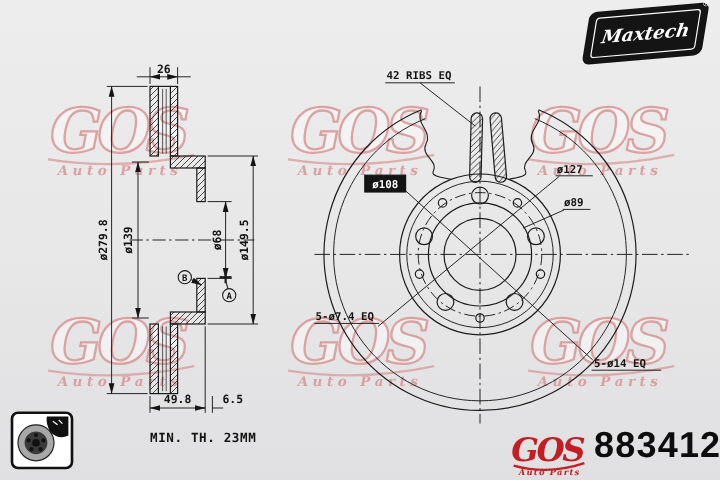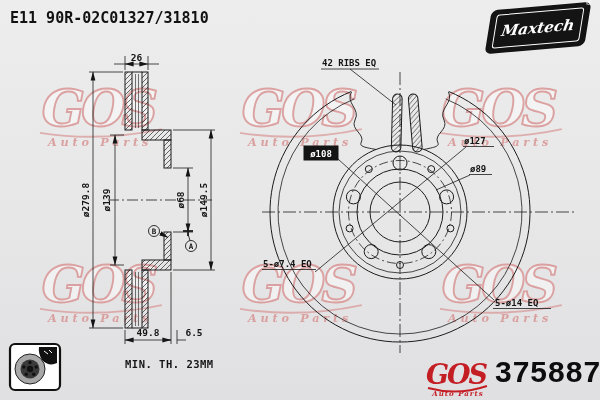--- a/index.html
+++ b/index.html
@@ -191,21 +191,20 @@
     </g>
 
     <text class="dim" x="322" y="66" font-size="9">42 RIBS EQ</text>
     <text x="321" y="156.5" text-anchor="middle" font-size="9" font-weight="bold" fill="#ffffff" font-family="DejaVu Sans Mono, monospace">ø108</text>
     <text class="dim" x="464" y="144" font-size="9">ø127</text>
     <text class="dim" x="470" y="172" font-size="9">ø89</text>
     <text class="dim" x="263" y="267" font-size="9">5-ø7.4 EQ</text>
     <text class="dim" x="495" y="306" font-size="9">5-ø14  EQ</text>
   </svg>
 
-  <div class="partcode">E11 90R-02C01327/31810</div>
 
   <div class="mx-wrap">
     <div class="mx-skew">
       <div class="mx-inner">
         <span class="mx-name">Maxtech</span>
       </div>
       <span class="mx-reg">®</span>
     </div>
   </div>
 
@@ -227,15 +226,15 @@
   </div>
 
   <div class="gos-logo">
     <svg width="70" height="40" viewBox="0 0 70 40">
       <text x="3" y="26" font-family="DejaVu Serif, serif" font-style="italic" font-weight="bold" font-size="27" letter-spacing="-2" fill="#c41e25">GOS</text>
       <path d="M5,30 Q34,38 64,28" stroke="#c41e25" stroke-width="2" fill="none"></path>
       <text x="35" y="38" text-anchor="middle" font-family="DejaVu Serif, serif" font-style="italic" font-weight="bold" font-size="7" letter-spacing="1" fill="#c41e25">Auto Parts</text>
     </svg>
   </div>
 
-  <div class="footer-num">375887</div>
+  <div class="footer-num">883412</div>
 
 </div>
 
 </body></html>

